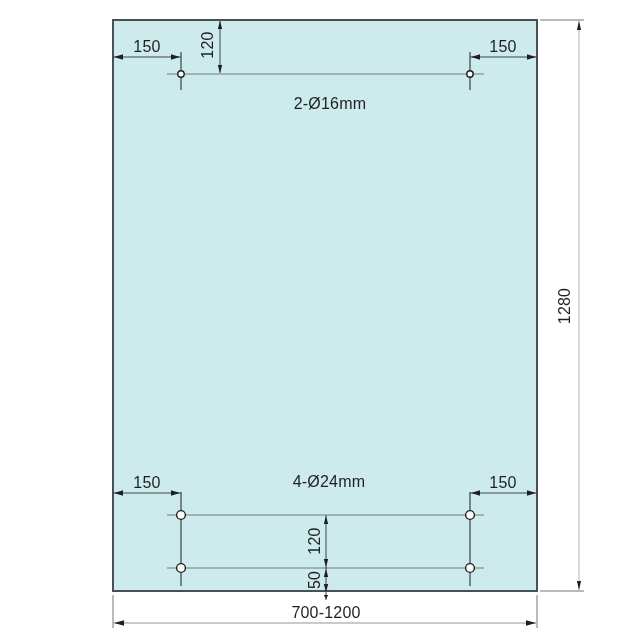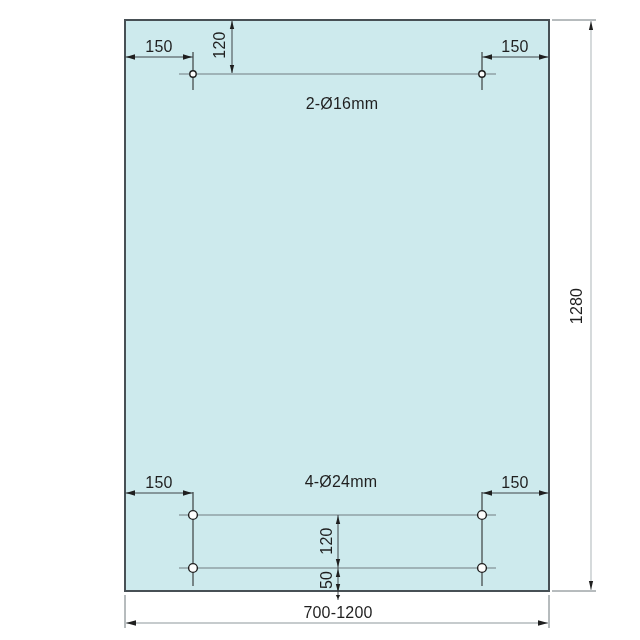--- a/index.html
+++ b/index.html
@@ -6,21 +6,20 @@
     margin: 0;
     padding: 0;
     background: #ffffff;
   }
   .stage {
     position: relative;
     width: 572px;
     height: 640px;
     background: #ffffff;
     font-family: "Liberation Sans", sans-serif;
-    margin-left: 12px;
   }
   svg { display: block; }
 
   .panel-rect {
     fill: var(--panel-fill);
     stroke: var(--panel-border);
     stroke-width: 2;
   }
   .centerline-h {
     stroke: var(--centerline-gray);

